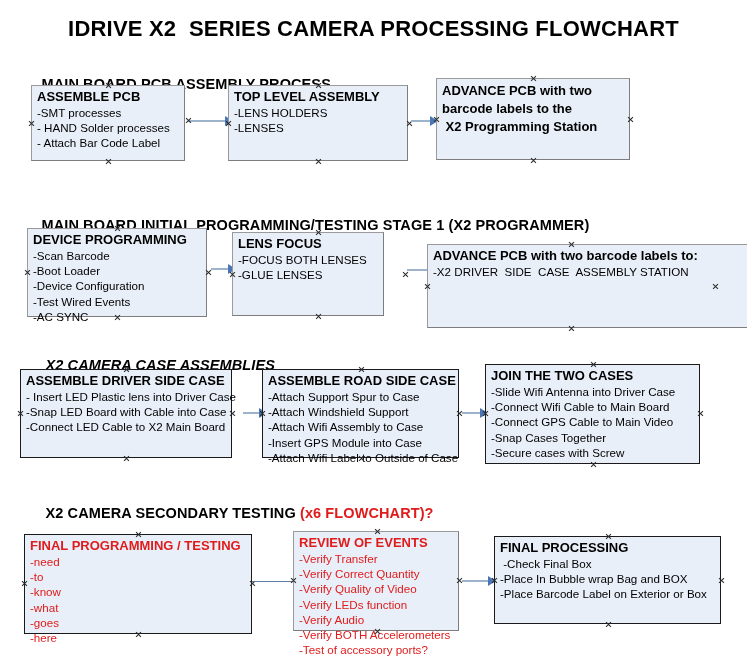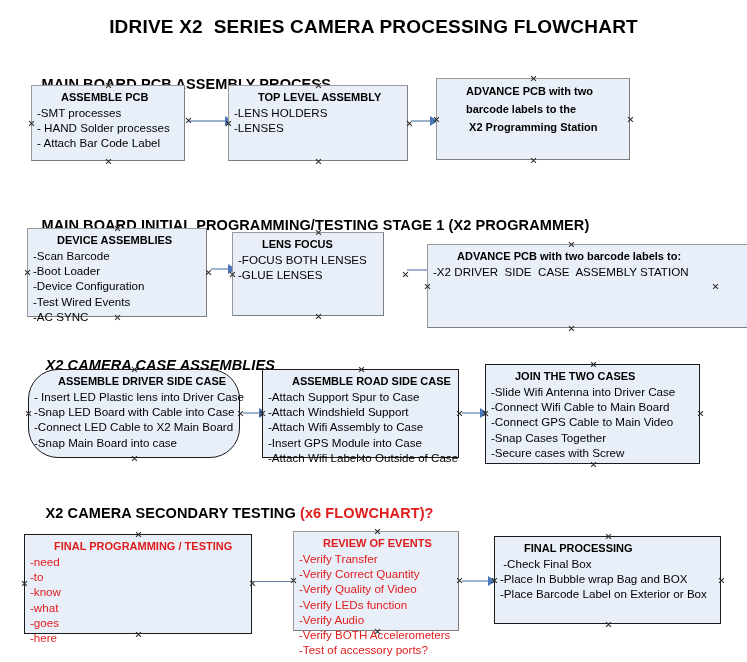--- a/index.html
+++ b/index.html
@@ -18,21 +18,21 @@
     height: 662px;
     overflow: hidden;
     background: #ffffff;
   }
   .page-title {
     position: absolute;
     left: 0;
     top: 16px;
     width: 747px;
     text-align: center;
-    font-size: 19px;
+    font-size: 22px;
     font-weight: bold;
     letter-spacing: 0.2px;
     color: #000;
     white-space: pre;
   }
   .section-title {
     position: absolute;
     font-size: 14.5px;
     font-weight: bold;
     color: #000;
@@ -51,26 +51,25 @@
     border-bottom-color: #7d7d7d;
     padding: 3px 4px 2px 5px;
     overflow: visible;
   }
   .node.dark-border {
     border: 1px solid #1a1a1a;
     border-right-color: #1a1a1a;
     border-bottom-color: #1a1a1a;
   }
   .node .n-title {
-    font-size: 11px;
+    font-size: 13px;
     font-weight: bold;
     line-height: 16px;
     white-space: pre;
     color: #000;
-    margin-left: 24px;
   }
   .node .n-line {
     font-size: 11.6px;
     line-height: 15.2px;
     white-space: pre;
     color: #000;
   }
   .node.red .n-title,
   .node.red .n-line {
     color: #e01b1b;
@@ -162,21 +161,21 @@
     <div class="handle" style="left:93px; top:-4px;"></div>
     <div class="handle" style="left:93px; top:78px;"></div>
     <div class="handle" style="left:190px; top:37px;"></div>
   </div>
 
   <div class="section-title" style="left:25px; top:201px;">
     <span>MAIN BOARD INITIAL PROGRAMMING/TESTING STAGE 1 (X2 PROGRAMMER)</span>
   </div>
 
   <div class="node" style="left:27px; top:228px; width:180px; height:89px;">
-    <div class="n-title">DEVICE ASSEMBLIES</div>
+    <div class="n-title">DEVICE PROGRAMMING</div>
     <div class="n-line">-Scan Barcode</div>
     <div class="n-line">-Boot Loader</div>
     <div class="n-line">-Device Configuration</div>
     <div class="n-line">-Test Wired Events</div>
     <div class="n-line">-AC SYNC</div>
     <div class="handle" style="left:-4px; top:40px;"></div>
     <div class="handle" style="left:86px; top:-4px;"></div>
     <div class="handle" style="left:86px; top:85px;"></div>
     <div class="handle" style="left:177px; top:40px;"></div>
   </div>
@@ -201,26 +200,25 @@
     <div class="handle" style="left:-4px; top:38px;"></div>
     <div class="handle" style="left:140px; top:-4px;"></div>
     <div class="handle" style="left:140px; top:80px;"></div>
     <div class="handle" style="left:284px; top:38px;"></div>
   </div>
 
   <div class="section-title" style="left:29px; top:341px;font-style:italic;">
     <span>X2 CAMERA CASE ASSEMBLIES</span>
   </div>
 
-  <div class="node dark-border" style="left:28px; top:369px; width:212px; height:89px;border-radius:30px;">
+  <div class="node dark-border" style="left:20px; top:369px; width:212px; height:89px;">
     <div class="n-title">ASSEMBLE DRIVER SIDE CASE</div>
     <div class="n-line">- Insert LED Plastic lens into Driver Case</div>
     <div class="n-line">-Snap LED Board with Cable into Case</div>
     <div class="n-line">-Connect LED Cable to X2 Main Board</div>
-    <div class="n-line">-Snap Main Board into case</div>
     <div class="handle" style="left:-4px; top:40px;"></div>
     <div class="handle" style="left:102px; top:-4px;"></div>
     <div class="handle" style="left:102px; top:85px;"></div>
     <div class="handle" style="left:208px; top:40px;"></div>
   </div>
 
   <div class="conn" style="left:243px; top:412px; width:17px;"></div>
 
   <div class="node dark-border" style="left:262px; top:369px; width:197px; height:89px;">
     <div class="n-title">ASSEMBLE ROAD SIDE CASE</div>

